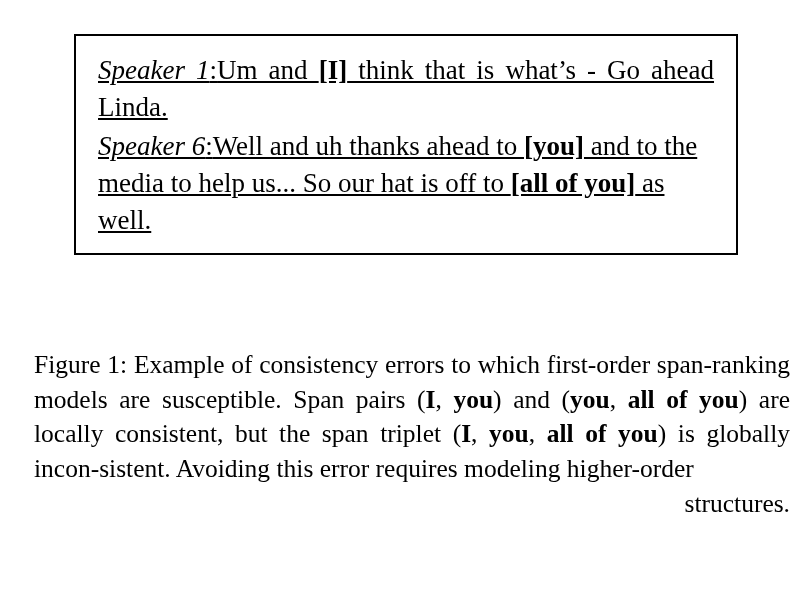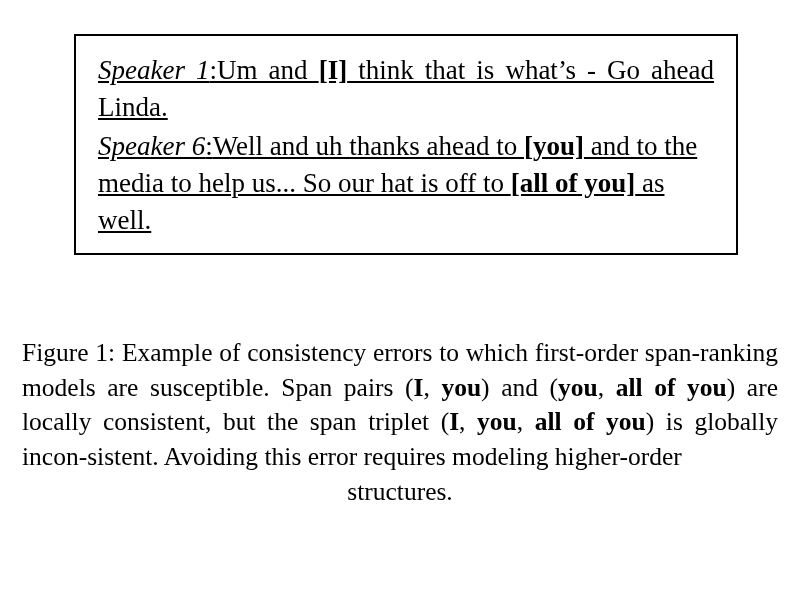--- a/index.html
+++ b/index.html
@@ -52,26 +52,26 @@
   }
   .caption {
     position: absolute;
     left: 22px;
     top: 336px;
     width: 756px;
     font-size: 25.5px;
     line-height: 1.36;
     text-align: justify;
     text-justify: inter-word;
-    margin: 0;
+    margin: 12px;
     hyphens: manual;
   }
   .caption .last-line {
     display: block;
-    text-align: center;
+    text-align: right;
   }
   .bold {
     font-weight: bold;
   }
 </style>
 </head>
 <body>
 
 <div class="page">
 

